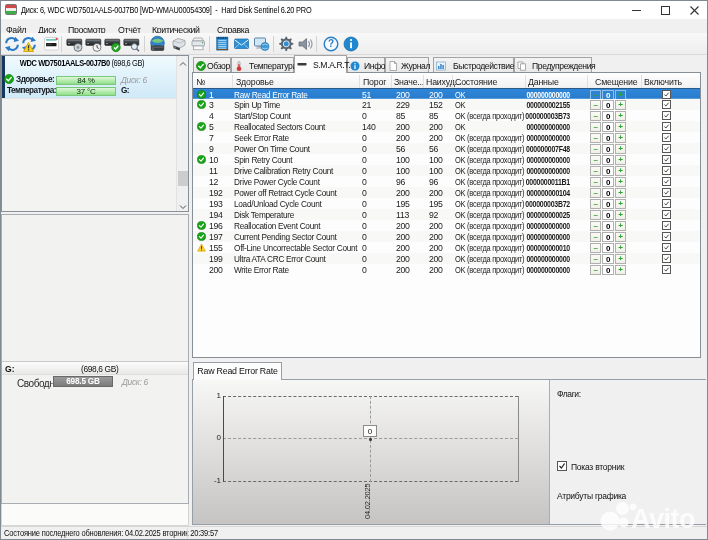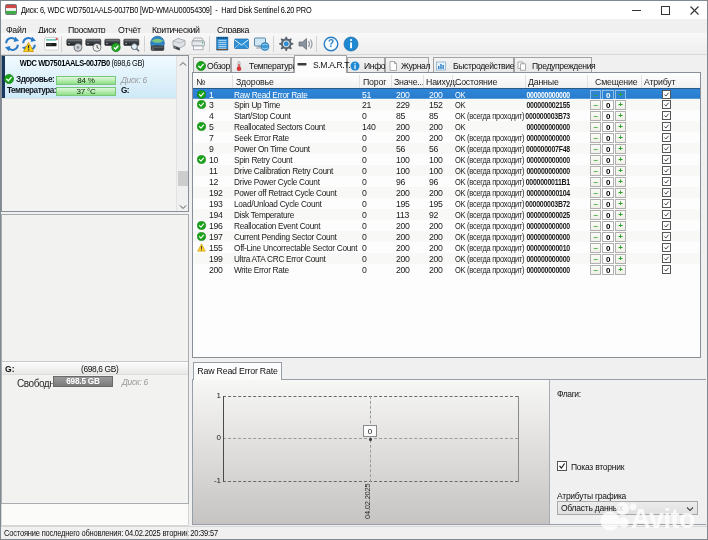--- a/index.html
+++ b/index.html
@@ -421,21 +421,21 @@
 <div id="tbl">
   <div id="thead">
     <span style="left:3px">№</span>
     <span style="left:43px">Здоровье</span>
     <span style="left:170px">Порог</span>
     <span style="left:201px">Значе...</span>
     <span style="left:233px">Наихуд...</span>
     <span style="left:262px">Состояние</span>
     <span style="left:335px">Данные</span>
     <span style="left:402px">Смещение</span>
-    <span style="left:451px">Атрибут</span>
+    <span style="left:451px">Включить</span>
     <div class="hsep" style="left:39px"></div>
     <div class="hsep" style="left:166px"></div>
     <div class="hsep" style="left:198px"></div>
     <div class="hsep" style="left:230px"></div>
     <div class="hsep" style="left:259px"></div>
     <div class="hsep" style="left:332px"></div>
     <div class="hsep" style="left:394px"></div>
     <div class="hsep" style="left:448px"></div>
   </div>
 <div class="trow sel" style="top:15px">
@@ -820,26 +820,20 @@
   </div>
   <div id="flags">
     <div class="abs" style="left:6px;top:9px">Флаги:</div>
     <div class="abs" style="left:6px;top:81px;width:10px;height:10px;background:#fff;border:1px solid #555">
         <svg style="position:absolute;left:0px;top:0px" width="8" height="8" viewBox="0 0 8 8">
           <path d="M1.5 4 L3.4 6 L6.6 1.5" stroke="#222" stroke-width="1.2" fill="none"></path>
         </svg>
       </div>
     <div class="abs" style="left:20px;top:82px;letter-spacing:-0.25px">Показ вторник</div>
     <div class="abs" style="left:6px;top:111px;letter-spacing:-0.25px">Атрибуты графика</div>
-    <div class="abs" style="left:6px;top:121px;width:141px;height:14px;background:linear-gradient(#ececec,#e0e0e0);border:1px solid #a8a8a8">
-      <div class="abs" style="left:3px;top:1px;letter-spacing:-0.25px">Область данных</div>
-      <svg class="abs" style="right:3px;top:4px" width="8" height="6" viewBox="0 0 8 6">
-          <path d="M1 1.5 L4 4.5 L7 1.5" stroke="#444" stroke-width="1.1" fill="none"></path>
-        </svg>
-    </div>
   </div>
 </div>
 
 <div id="statusbar">
   <div class="abs" style="left:3px;top:1px;letter-spacing:-0.25px">Состояние последнего обновления: 04.02.2025 вторник 20:39:57</div>
   <div class="abs" style="left:186px;top:1px;width:1px;height:11px;background:#dadada"></div>
 </div>
 
 <svg id="wm" viewBox="0 0 708 540">
   <g fill="#ffffff" opacity="0.8">

